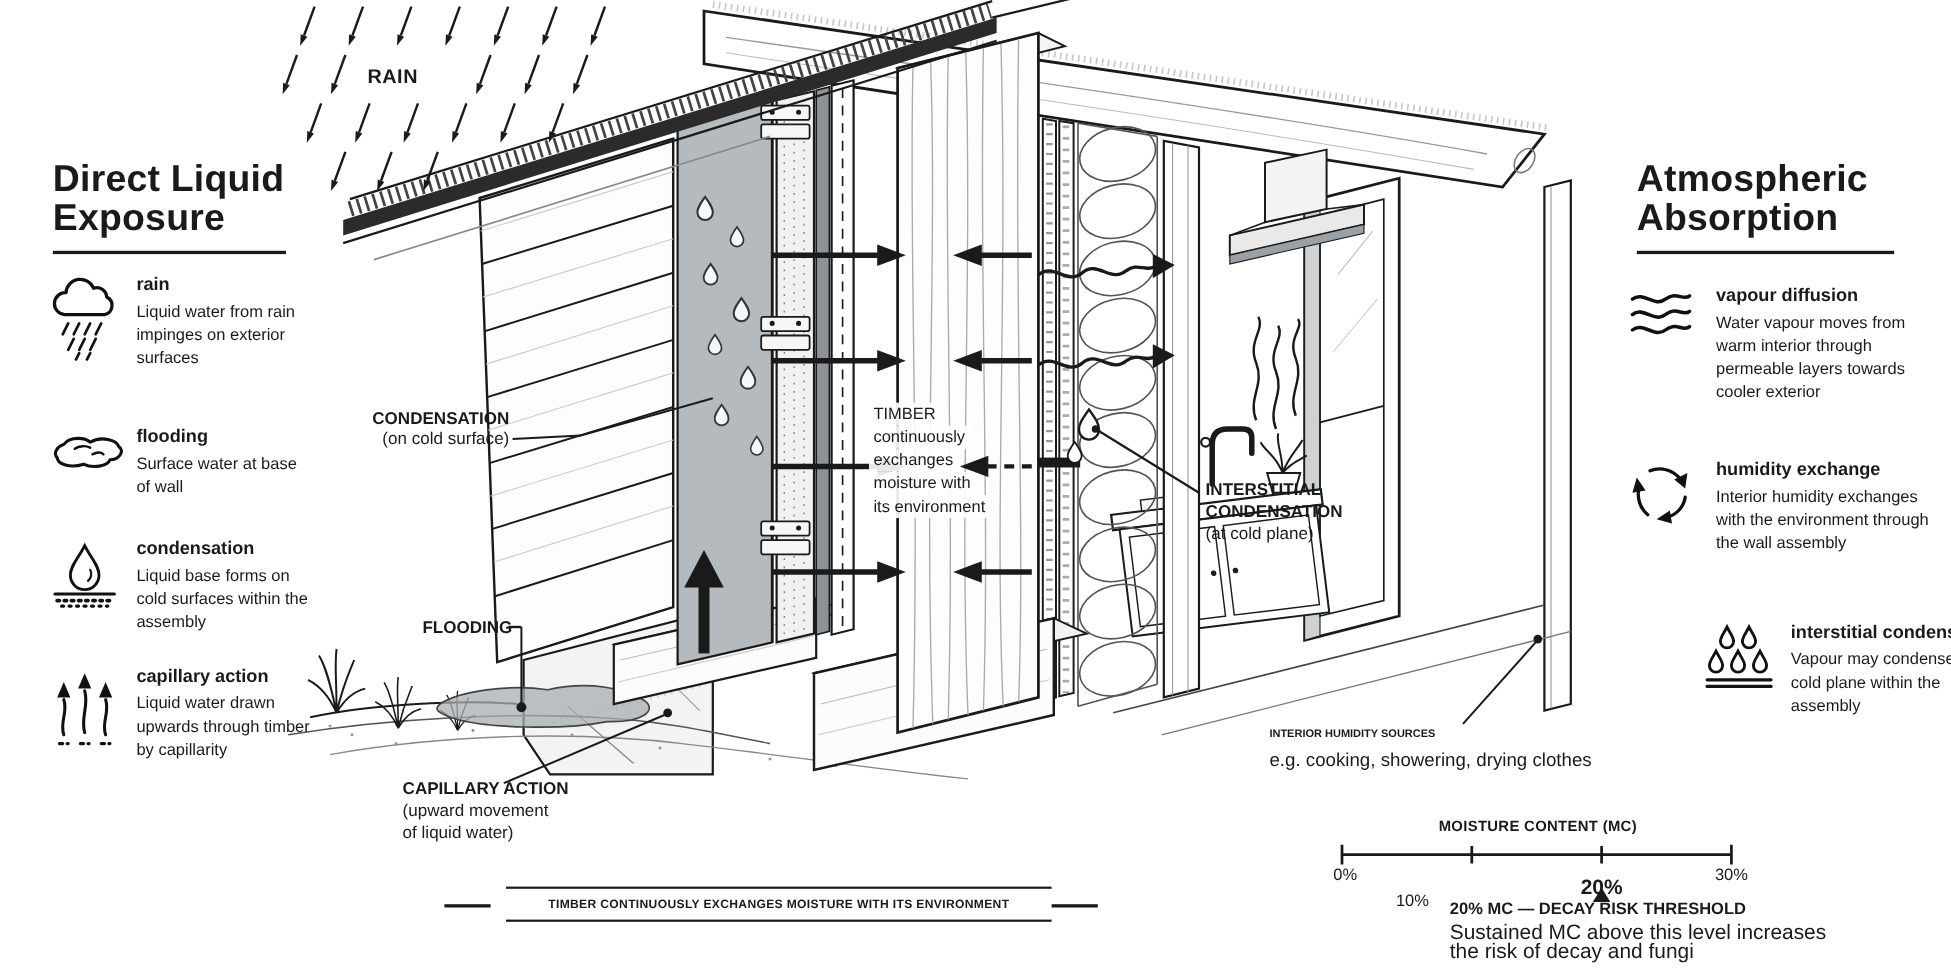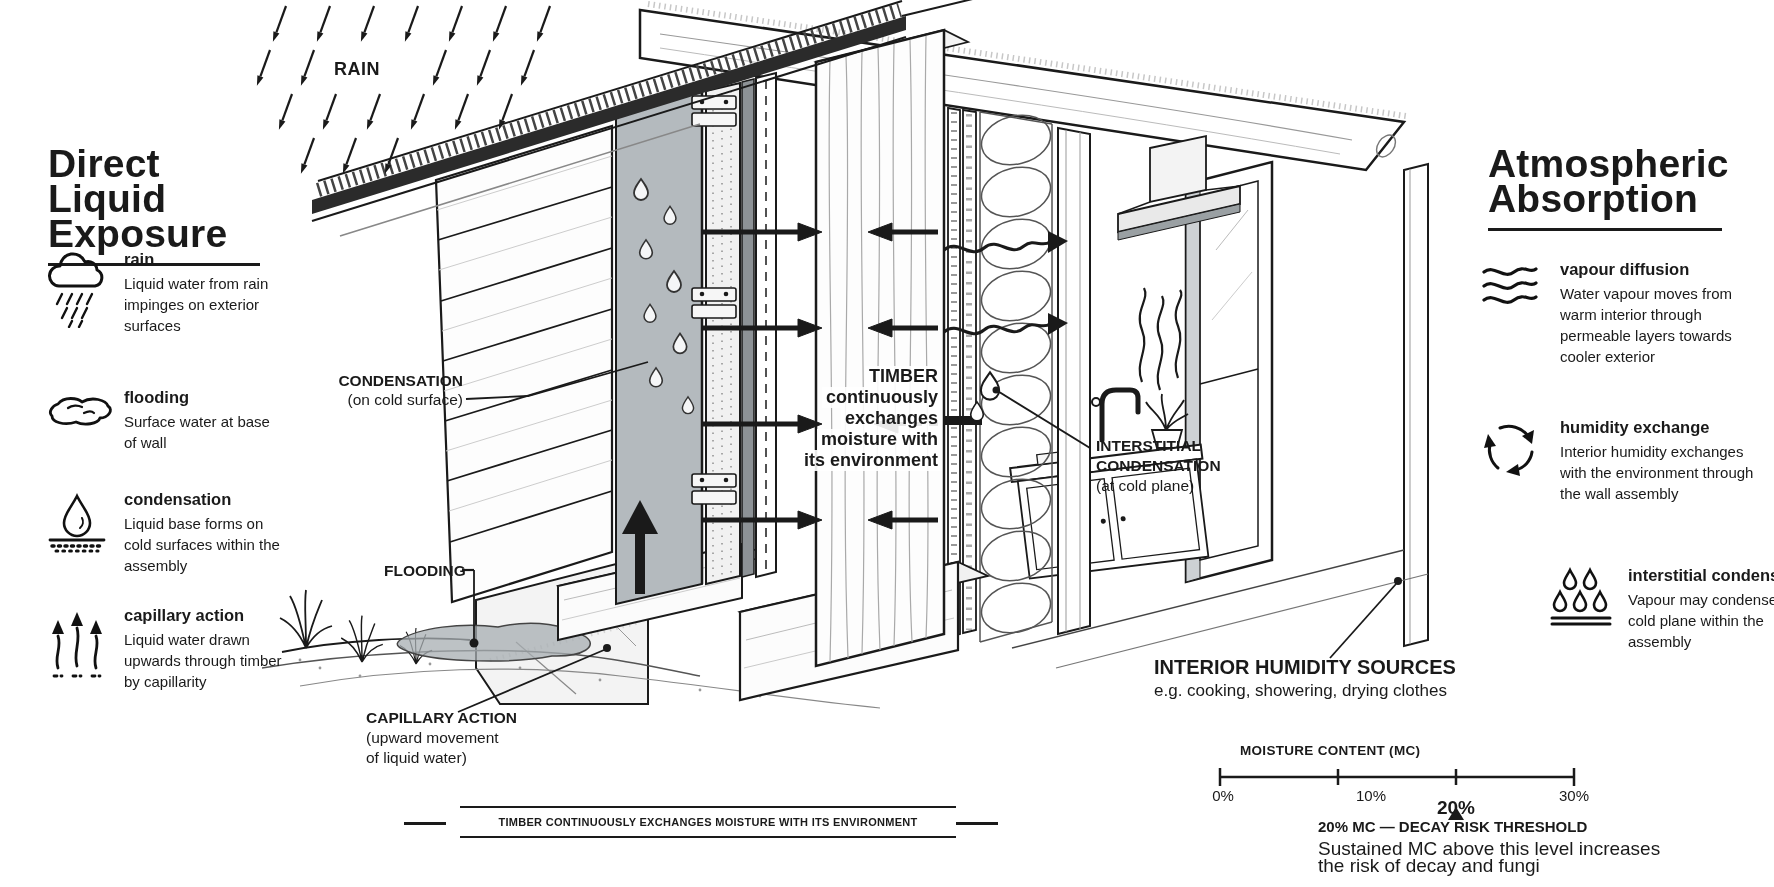--- a/index.html
+++ b/index.html
@@ -1,43 +1,43 @@
 <!DOCTYPE html>
 <html><head>
 <meta charset="utf-8">
 <style>
   html,body{margin:0;padding:0;background:#fff;}
   .canvas{position:relative;width:1774px;height:887px;background:#ffffff;overflow:hidden;
           font-family:"Liberation Sans",sans-serif;color:#1a1a1a;}
   svg{position:absolute;left:0;top:0;}
   .panel{position:absolute;}
-  .panel-title{font-size:39px;font-weight:bold;line-height:35px;letter-spacing:.2px;}
+  .panel-title{font-size:34px;font-weight:bold;line-height:35px;letter-spacing:.2px;}
   .panel-rule{border:none;border-top:3px solid #1a1a1a;margin:12px 0 0 0;}
   .legend-item{position:absolute;display:flex;align-items:flex-start;}
   .legend-icon{width:80px;flex:0 0 80px;display:flex;justify-content:center;align-items:flex-start;}
   .legend-text{flex:1;}
   .legend-title{font-size:16.5px;font-weight:bold;margin:0 0 4px 0;}
   .legend-desc{font-size:15px;line-height:21px;}
   .ill-label{position:absolute;font-size:15.5px;line-height:19px;}
   .b{font-weight:bold;}
   .lbl-rain{left:334px;top:60px;font-size:18px;font-weight:bold;letter-spacing:.5px;}
   .lbl-cond{left:303px;top:371px;text-align:right;width:160px;}
   .lbl-flood{left:384px;top:561px;font-weight:bold;}
   .lbl-capil{left:366px;top:708px;line-height:20px;}
-  .lbl-timber{left:790px;top:366px;width:152px;text-align:right;font-size:18px;font-weight:bold;line-height:21px;}
+  .lbl-timber{left:790px;top:366px;width:152px;text-align:left;font-size:15px;font-weight:normal;line-height:21px;}
   .lbl-timber span{display:inline-block;background:rgba(255,255,255,.9);padding:0 4px;}
   .lbl-inter{left:1096px;top:436px;line-height:20px;}
   .lbl-inthum{left:1154px;top:658px;}
-  .lbl-inthum .t{font-size:20px;font-weight:bold;}
+  .lbl-inthum .t{font-size:10px;font-weight:bold;}
   .lbl-inthum .d{font-size:17px;margin-top:4px;}
   .banner{position:absolute;left:460px;top:806px;width:492px;border-top:2.5px solid #1a1a1a;
           border-bottom:2.5px solid #1a1a1a;padding:8px 2px;text-align:center;
           font-size:11px;font-weight:bold;letter-spacing:.3px;}
   .banner-dash{position:absolute;top:822px;width:42px;border-top:3px solid #1a1a1a;}
-  .scale-title{position:absolute;left:1240px;top:743px;width:316px;
+  .scale-title{position:absolute;left:1240px;top:743px;width:316px;text-align:center;
                font-size:13.5px;font-weight:bold;letter-spacing:.3px;}
   .tick-label{position:absolute;top:787px;width:70px;text-align:center;font-size:15px;}
   .tick-label.big{top:783px;font-size:19px;font-weight:bold;}
   .thresh-title{position:absolute;left:1318px;top:818px;font-size:15px;font-weight:bold;}
   .thresh-desc{position:absolute;left:1318px;font-size:19px;line-height:17px;}
 </style>
 </head>
 <body>
 
 <div class="canvas">
@@ -507,20 +507,20 @@
   <div class="t">INTERIOR HUMIDITY SOURCES</div>
   <div class="d">e.g. cooking, showering, drying clothes</div>
 </div>
 
 <div class="banner-dash" style="left:404px;"></div>
 <div class="banner">TIMBER CONTINUOUSLY EXCHANGES MOISTURE WITH ITS ENVIRONMENT</div>
 <div class="banner-dash" style="left:956px;"></div>
 
 <div class="scale-title">MOISTURE CONTENT (MC)</div>
 <div class="tick-label" style="left:1188px;">0%</div>
-<div class="tick-label" style="left:1336px;">10%</div>
+<div class="tick-label" style="left:1249px;margin-top:24px;">10%</div>
 <div class="tick-label big" style="left:1421px;margin-top:14px;">20%</div>
 <div class="tick-label" style="left:1539px;">30%</div>
 <div class="thresh-title">20% MC — DECAY RISK THRESHOLD</div>
 <div class="thresh-desc" style="top:840px;">Sustained MC above this level increases</div>
 <div class="thresh-desc" style="top:857px;">the risk of decay and fungi</div>
 
 </div>
 
 </body></html>

